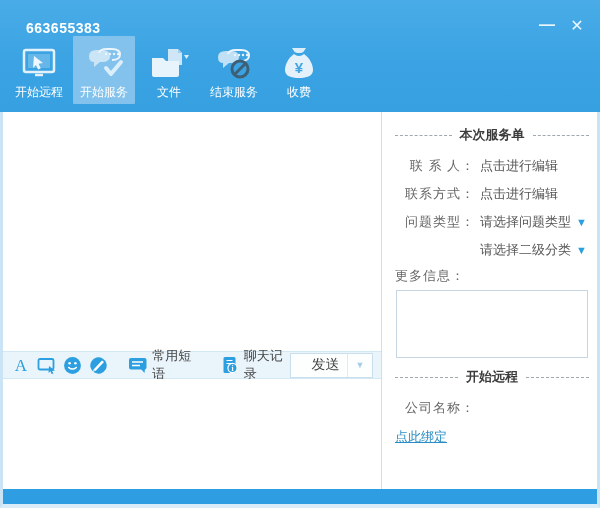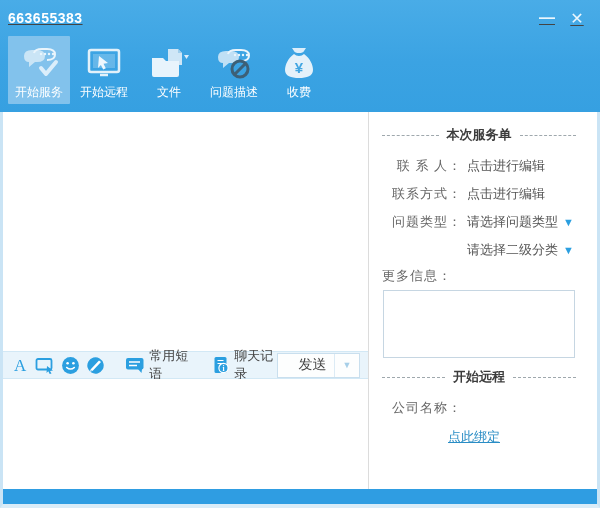--- a/index.html
+++ b/index.html
@@ -3,21 +3,21 @@
 <meta charset="utf-8">
 <style>
   * { margin:0; padding:0; box-sizing:border-box; }
   html,body { width:600px; height:508px; }
   body { font-family:"Liberation Sans","DejaVu Sans",sans-serif; font-size:13px; color:#444; }
 
   .window { width:600px; height:508px; display:flex; flex-direction:column; background:#fff; }
 
   
   .header { height:112px; background:linear-gradient(180deg,#49ace7 0%,#3ba3e3 55%,#36a0e1 100%); flex:0 0 auto; position:relative; }
-  .titlebar { height:36px; display:flex; align-items:center; padding:0 12px 0 8px;text-decoration:underline; }
+  .titlebar { height:36px; display:flex; align-items:flex-end; padding:0 12px 0 26px; }
   .title { color:#fff; font-size:14px; font-weight:bold; letter-spacing:.5px; }
   .win-controls { margin-left:auto; display:flex; align-items:center; gap:8px; }
   .win-btn { color:#eaf6fd; width:22px; height:22px; display:flex; align-items:center; justify-content:center; font-size:16px; cursor:default; }
   .win-btn.min { font-weight:bold; }
 
   .big-toolbar { display:flex; align-items:flex-end; padding:0 0 2px 8px; gap:3px; }
   .tool-btn { width:62px; height:68px; display:flex; flex-direction:column; align-items:center; justify-content:flex-end; padding-bottom:4px; border-radius:1px; }
   .tool-btn.active { background:#82c2ec; }
   .tool-btn .t-icon { height:40px; display:flex; align-items:center; justify-content:center; }
   .tool-btn .t-label { color:#fff; font-size:12px; line-height:16px; white-space:nowrap; }
@@ -36,79 +36,79 @@
   .ct-group .ct-icon { margin-right:4px; }
   .ct-group.history { margin-left:22px; }
   .send-wrap { margin-left:auto; display:flex; align-items:stretch; height:25px; background:#fdfefe; border:1px solid #c9dfee; }
   .send-main { width:56px; display:flex; align-items:center; justify-content:center; color:#444; font-size:14px; cursor:default;padding-left:13px; }
   .send-drop { width:25px; border-left:1px solid #dcebf5; display:flex; align-items:center; justify-content:center; color:#a7cfe8; font-size:9px; cursor:default; }
   .chat-input { height:110px; background:#fff; }
 
   .v-divider { width:1px; background:#dcdcdc; }
 
   
-  .form-pane { flex:1; background:#fff; padding:10px 21px 0 13px; display:flex; flex-direction:column; }
+  .form-pane { flex:1; background:#fff; padding:10px 8px 0 13px; display:flex; flex-direction:column; }
   .sec-header { display:flex; align-items:center; margin:4px 0 8px 0; }
   .sec-header .dash { flex:1; border-top:1px dashed #9fa8ad; height:0; }
   .sec-header .sec-title { padding:0 8px; color:#3c3c3c; font-weight:bold; font-size:13px; white-space:nowrap; }
   .form-row { display:flex; align-items:center; height:26px; margin:1px 0; }
   .f-label { width:80px; color:#666; letter-spacing:1px; white-space:nowrap;text-align:right; }
   .f-value { flex:1; padding-left:5px; color:#555; white-space:nowrap; }
   .f-value.editable { cursor:default; }
   .f-arrow { width:18px; color:#2b9fe0; font-size:11px; text-align:right; padding-right:2px; cursor:default; }
   .desc-row { height:24px; display:flex; align-items:center; color:#666; letter-spacing:1px; }
   .desc-area { width:192px; height:68px; margin:2px 0 6px 1px; border:1px solid #c6d6e2; background:#fff; resize:none; outline:none; font-family:inherit; font-size:13px; padding:4px; }
   .company-value { color:#55a6cd; }
-  .bind-row { display:flex; justify-content:center; padding:6px 10px 0 0; }
+  .bind-row { display:flex; justify-content:flex-start; padding:6px 10px 0 0; }
   .bind-link { color:#2a8dc5; text-decoration:underline; cursor:default; }
 
   
   .bottom-bar { height:15px; background:#2f9de2; flex:0 0 auto; }
 </style>
 </head>
 <body>
 
 <div class="window">
 
   <div class="header">
     <div class="titlebar">
       <span class="title">663655383</span>
       <div class="win-controls">
         <span class="win-btn min">—</span>
         <span class="win-btn">✕</span>
       </div>
     </div>
 
     <div class="big-toolbar">
+
+      <div class="tool-btn">
+        <span class="t-icon">
+          <svg width="40" height="36" viewBox="0 0 40 36">
+            <rect x="5" y="4" width="30" height="22" rx="2" fill="none" stroke="#e2f1fa" stroke-width="2.5"></rect>
+            <rect x="9" y="8" width="22" height="14" fill="rgba(255,255,255,0.22)"></rect>
+            <path d="M15 10 l9 7 -4.5 0.8 2.3 4.4 -2.6 1.3 -2.3-4.5 -2.9 3z" fill="#eef7fd"></path>
+            <path d="M16 29 h8" stroke="#e2f1fa" stroke-width="2.5"></path>
+          </svg>
+        </span>
+        <span class="t-label">开始远程</span>
+      </div>
 
       <div class="tool-btn active">
         <span class="t-icon">
           <svg width="40" height="36" viewBox="0 0 40 36">
             <path d="M5 10 q0-6 8-6 h5 q8 0 8 6 q0 6-8 6 h-2 l-6 5 v-5 q-5 0-5-6z" fill="#d7ebf8" opacity="0.85"></path>
             <path d="M15 7 q1-4 8-4 h5 q8 0 8 5.5 q0 5.5-8 5.5" fill="none" stroke="#eaf5fc" stroke-width="2"></path>
             <circle cx="22" cy="8" r="1.2" fill="#eaf5fc"></circle>
               <circle cx="26" cy="8" r="1.2" fill="#eaf5fc"></circle>
             <circle cx="30" cy="8" r="1.2" fill="#eaf5fc"></circle>
               <circle cx="34" cy="8" r="1.2" fill="#eaf5fc"></circle>
             <path d="M22 22 l5 6 l10 -12" fill="none" stroke="#dbeefb" stroke-width="4" stroke-linecap="round" stroke-linejoin="round"></path>
           </svg>
         </span>
         <span class="t-label">开始服务</span>
-      </div>
-
-      <div class="tool-btn">
-        <span class="t-icon">
-          <svg width="40" height="36" viewBox="0 0 40 36">
-            <rect x="5" y="4" width="30" height="22" rx="2" fill="none" stroke="#e2f1fa" stroke-width="2.5"></rect>
-            <rect x="9" y="8" width="22" height="14" fill="rgba(255,255,255,0.22)"></rect>
-            <path d="M15 10 l9 7 -4.5 0.8 2.3 4.4 -2.6 1.3 -2.3-4.5 -2.9 3z" fill="#eef7fd"></path>
-            <path d="M16 29 h8" stroke="#e2f1fa" stroke-width="2.5"></path>
-          </svg>
-        </span>
-        <span class="t-label">开始远程</span>
       </div>
 
       <div class="tool-btn">
         <span class="t-icon">
           <svg width="42" height="36" viewBox="0 0 42 36">
             <path d="M20 3 h10 l4 4 v12 h-14 z" fill="#cfe6f6"></path>
             <path d="M30 3 l0 4 4 0 z" fill="#9fcdeb"></path>
             <path d="M4 12 h11 l3 3 h13 v14 q0 2 -2 2 h-23 q-2 0 -2 -2 z" fill="#e8f4fc"></path>
             <path d="M36 9 l5 0 -2.5 4 z" fill="#dceefb"></path>
           </svg>
@@ -122,21 +122,21 @@
             <path d="M5 11 q0-6 8-6 h5 q8 0 8 6 q0 6-8 6 h-2 l-6 5 v-5 q-5 0-5-6z" fill="#d7ebf8" opacity="0.85"></path>
             <path d="M15 8 q1-4 8-4 h5 q8 0 8 5.5 q0 5.5-8 5.5" fill="none" stroke="#eaf5fc" stroke-width="2"></path>
             <circle cx="22" cy="9" r="1.2" fill="#eaf5fc"></circle>
               <circle cx="26" cy="9" r="1.2" fill="#eaf5fc"></circle>
             <circle cx="30" cy="9" r="1.2" fill="#eaf5fc"></circle>
               <circle cx="34" cy="9" r="1.2" fill="#eaf5fc"></circle>
             <circle cx="27" cy="23" r="8" fill="none" stroke="#3d6076" stroke-width="3"></circle>
             <line x1="21.5" y1="28.5" x2="32.5" y2="17.5" stroke="#3d6076" stroke-width="3"></line>
           </svg>
         </span>
-        <span class="t-label">问题描述</span>
+        <span class="t-label">结束服务</span>
       </div>
 
       <div class="tool-btn">
         <span class="t-icon">
           <svg width="36" height="36" viewBox="0 0 36 36">
             <path d="M13 5 l-2 -3 h14 l-2 3 q-1 2 -5 2 t-5 -2z" fill="#dceefb"></path>
             <path d="M13 8 C7 12 4 19 4 24 c0 6 6 8 14 8 s14 -2 14 -8 c0 -5 -3 -12 -9 -16 q-2 2 -5 2 t-5 -2z" fill="#e4f1fa"></path>
             <text x="18" y="27" text-anchor="middle" font-size="15" font-weight="bold" fill="#42a6e2" font-family="Liberation Sans, sans-serif">¥</text>
           </svg>
         </span>

